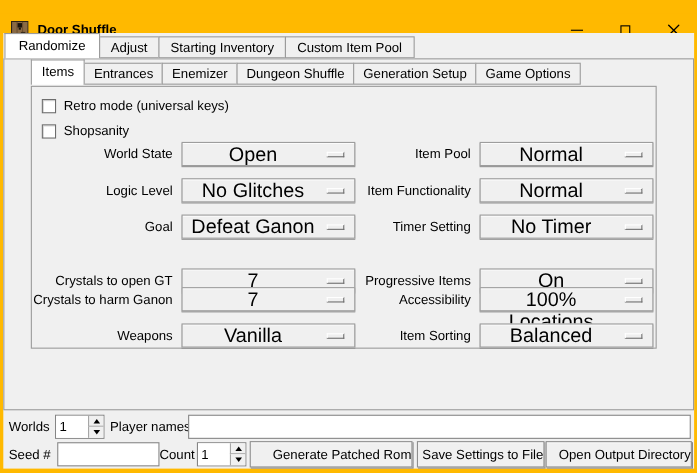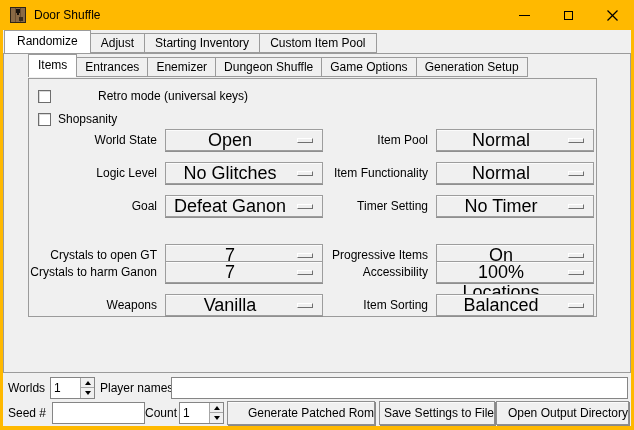--- a/index.html
+++ b/index.html
@@ -4,21 +4,21 @@
 <style>
   * { margin:0; padding:0; box-sizing:border-box; }
   html,body { background:#555; }
   body { font-family:"Liberation Sans", sans-serif; }
   .window {
     position:relative; width:634px; height:430px;
     background:#ffb900; overflow:hidden;
     font-size:12px; color:#000;
   }
   
-  .titlebar { position:absolute; left:0; top:0; width:634px; height:30px; background:#ffb900; }
+  .titlebar { position:absolute; left:0; top:12px; width:634px; height:30px; background:#ffb900;font-weight:bold; }
   .app-icon { position:absolute; left:10px; top:7px; width:16px; height:16px; display:block; }
   .win-title { position:absolute; left:34px; top:0; line-height:30px; font-size:12px; color:#000; }
   .tb-btns { position:absolute; right:0; top:0; height:30px; display:flex; }
   .tb-btn { width:44px; height:30px; display:flex; align-items:center; justify-content:center; cursor:default; }
   .min-glyph { width:11px; height:1px; background:#000; }
   .max-glyph { width:9px; height:9px; border:1px solid #000; background:transparent; }
   
   .content {
     position:absolute; left:3px; top:30px; width:628px; height:396px;
     background:#f0f0f0;
@@ -141,27 +141,27 @@
       <div class="tab">Custom Item Pool</div>
     </div>
 
     <div class="outer-page">
 
       <div class="tabrow-inner">
         <div class="tab selected" style="padding:0 9px;">Items</div>
         <div class="tab" style="padding:0 8px;">Entrances</div>
         <div class="tab" style="padding:0 8px;">Enemizer</div>
         <div class="tab" style="padding:0 8px;">Dungeon Shuffle</div>
+        <div class="tab" style="padding:0 8px;">Generation Setup</div>
         <div class="tab" style="padding:0 8px;">Game Options</div>
-        <div class="tab" style="padding:0 8px;">Generation Setup</div>
       </div>
 
       <div class="inner-page">
 
-        <div class="check-row" style="top:10px;gap:40px;">
+        <div class="check-row" style="top:10px;">
           <span class="checkbox"></span>
           <span class="check-label">Retro mode (universal keys)</span>
         </div>
         <div class="check-row" style="top:33px;">
           <span class="checkbox"></span>
           <span class="check-label">Shopsanity</span>
         </div>
 
         <div class="opt-row" style="top:50px;">
           <span class="opt-label lbl-l">World State</span>

